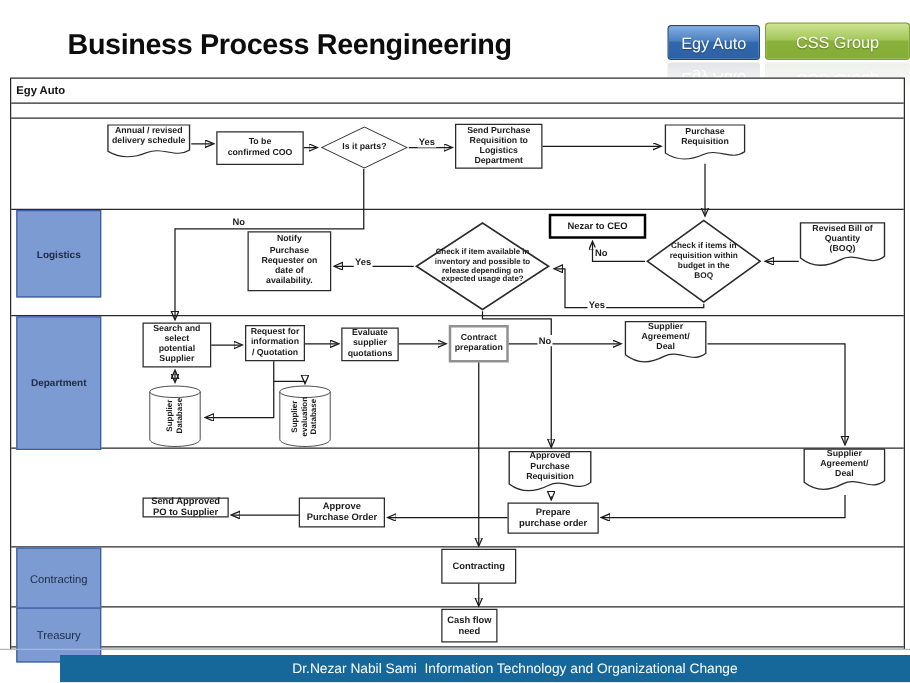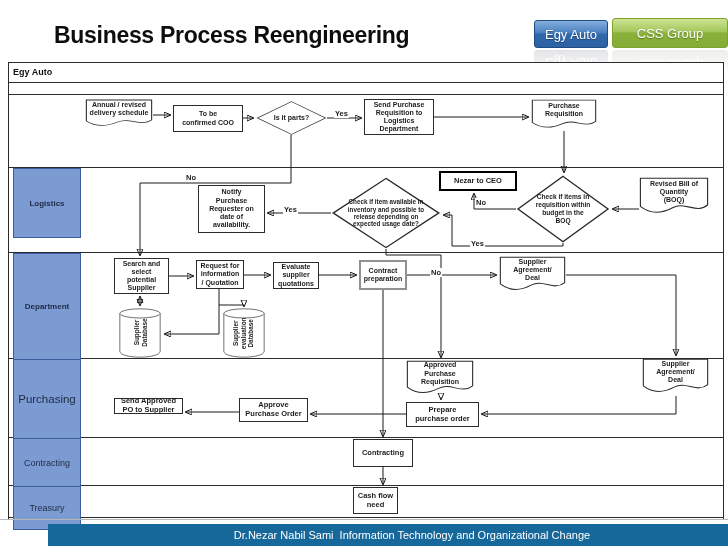--- a/index.html
+++ b/index.html
@@ -74,21 +74,20 @@
     <div class="row" style="top:20px;height:12px"></div>
     <div class="row" style="top:32px;height:73px"></div>
     <div class="row" style="top:105px;height:85px"></div>
     <div class="row" style="top:190px;height:106px"></div>
     <div class="row" style="top:296px;height:79px"></div>
     <div class="row" style="top:375px;height:48px"></div>
     <div class="row" style="top:423px;height:32px"></div>
 
     <div class="lane-box" style="top:105px;height:70px">Logistics</div>
     <div class="lane-box" style="top:190px;height:107px">Department</div>
-    <div class="lane-box lane-purchasing" style="top:296px;height:80px">Purchasing</div>
     <div class="lane-box lane-contracting" style="top:375px;height:49px">Contracting</div>
     <div class="lane-box lane-treasury" style="top:423px;height:44px">Treasury</div>
 
     <div class="node doc" style="left:76px;top:36px;width:68px;height:30px">
       <svg class="shape" viewBox="0 0 100 60" preserveAspectRatio="none">
           <path d="M2,2 L98,2 L98,42 C82,56 66,36 48,46 C30,56 14,54 2,44 Z"></path>
         </svg>
       <span class="lbl">Annual / revised
 delivery schedule</span>
     </div>

